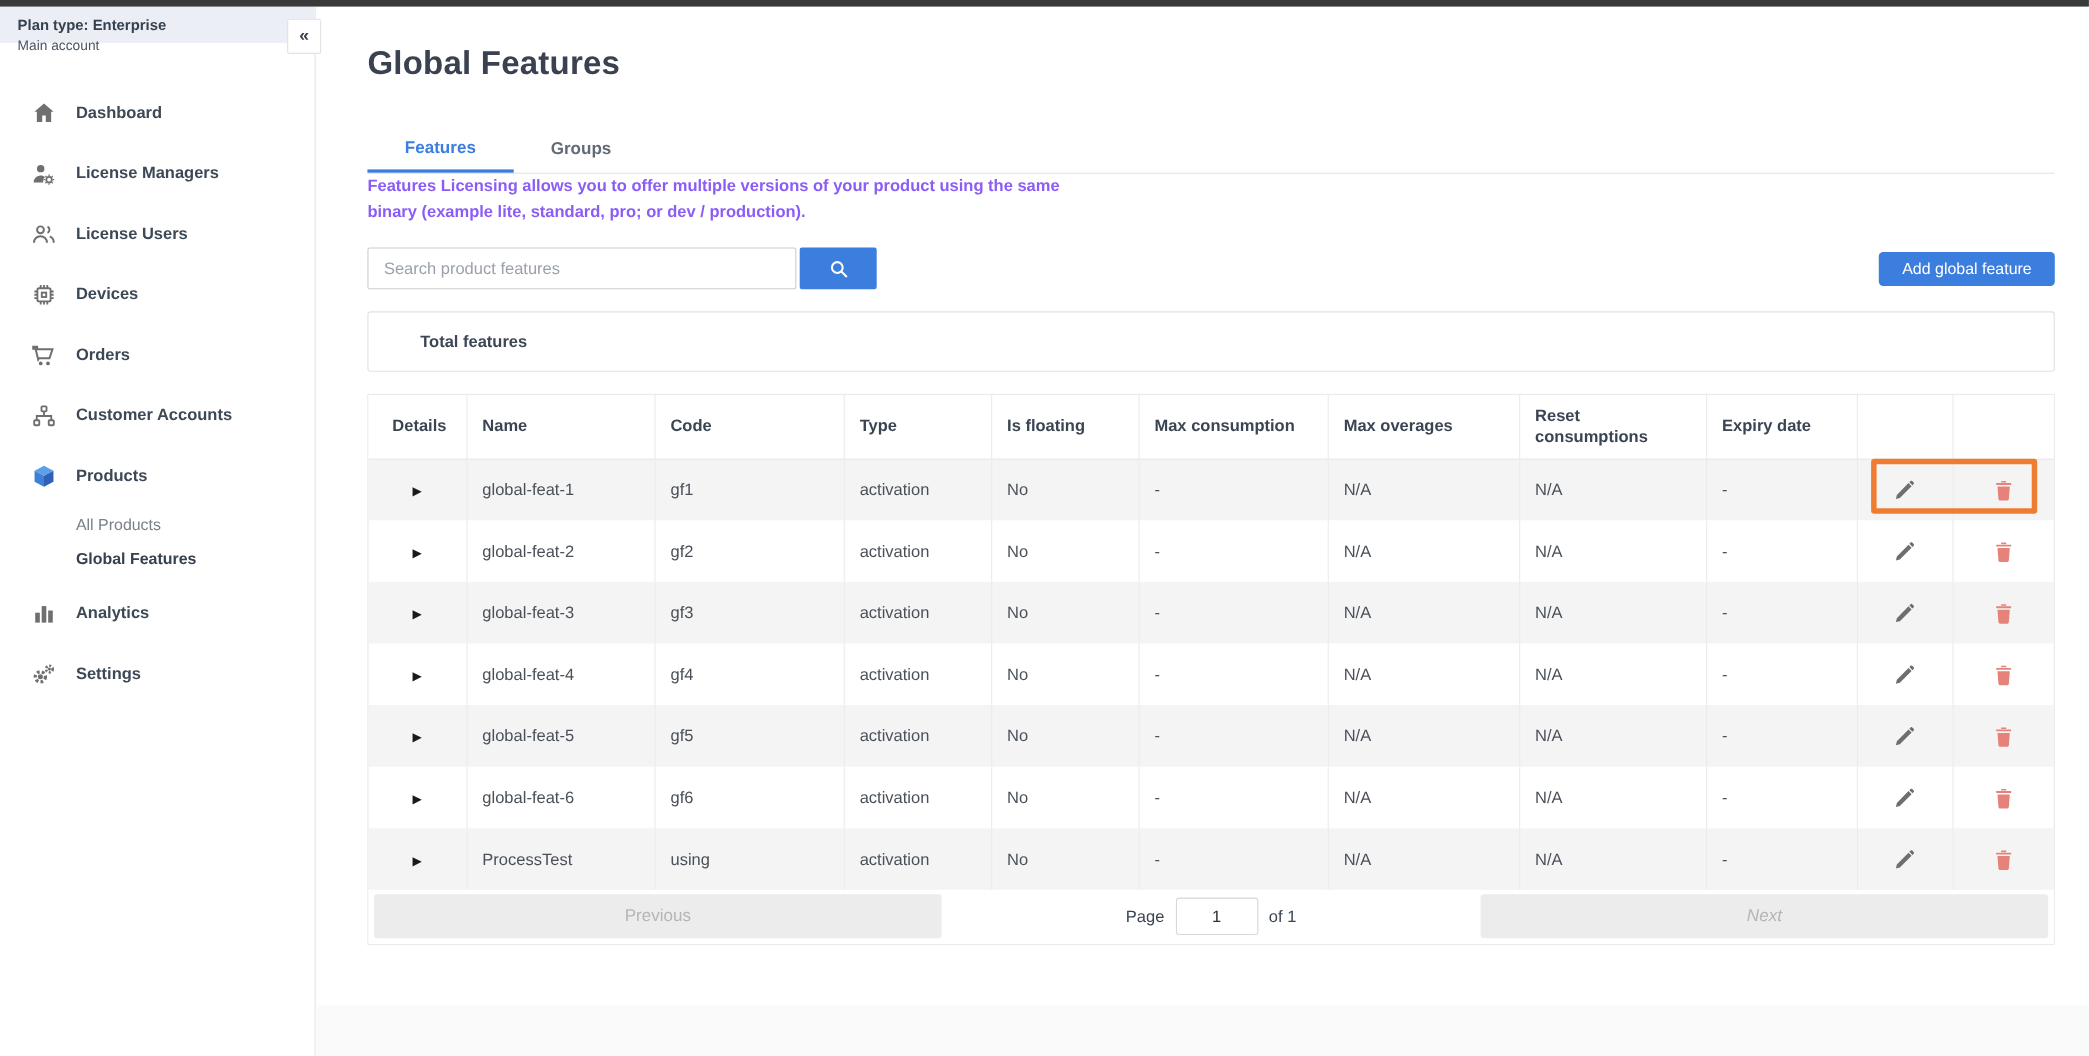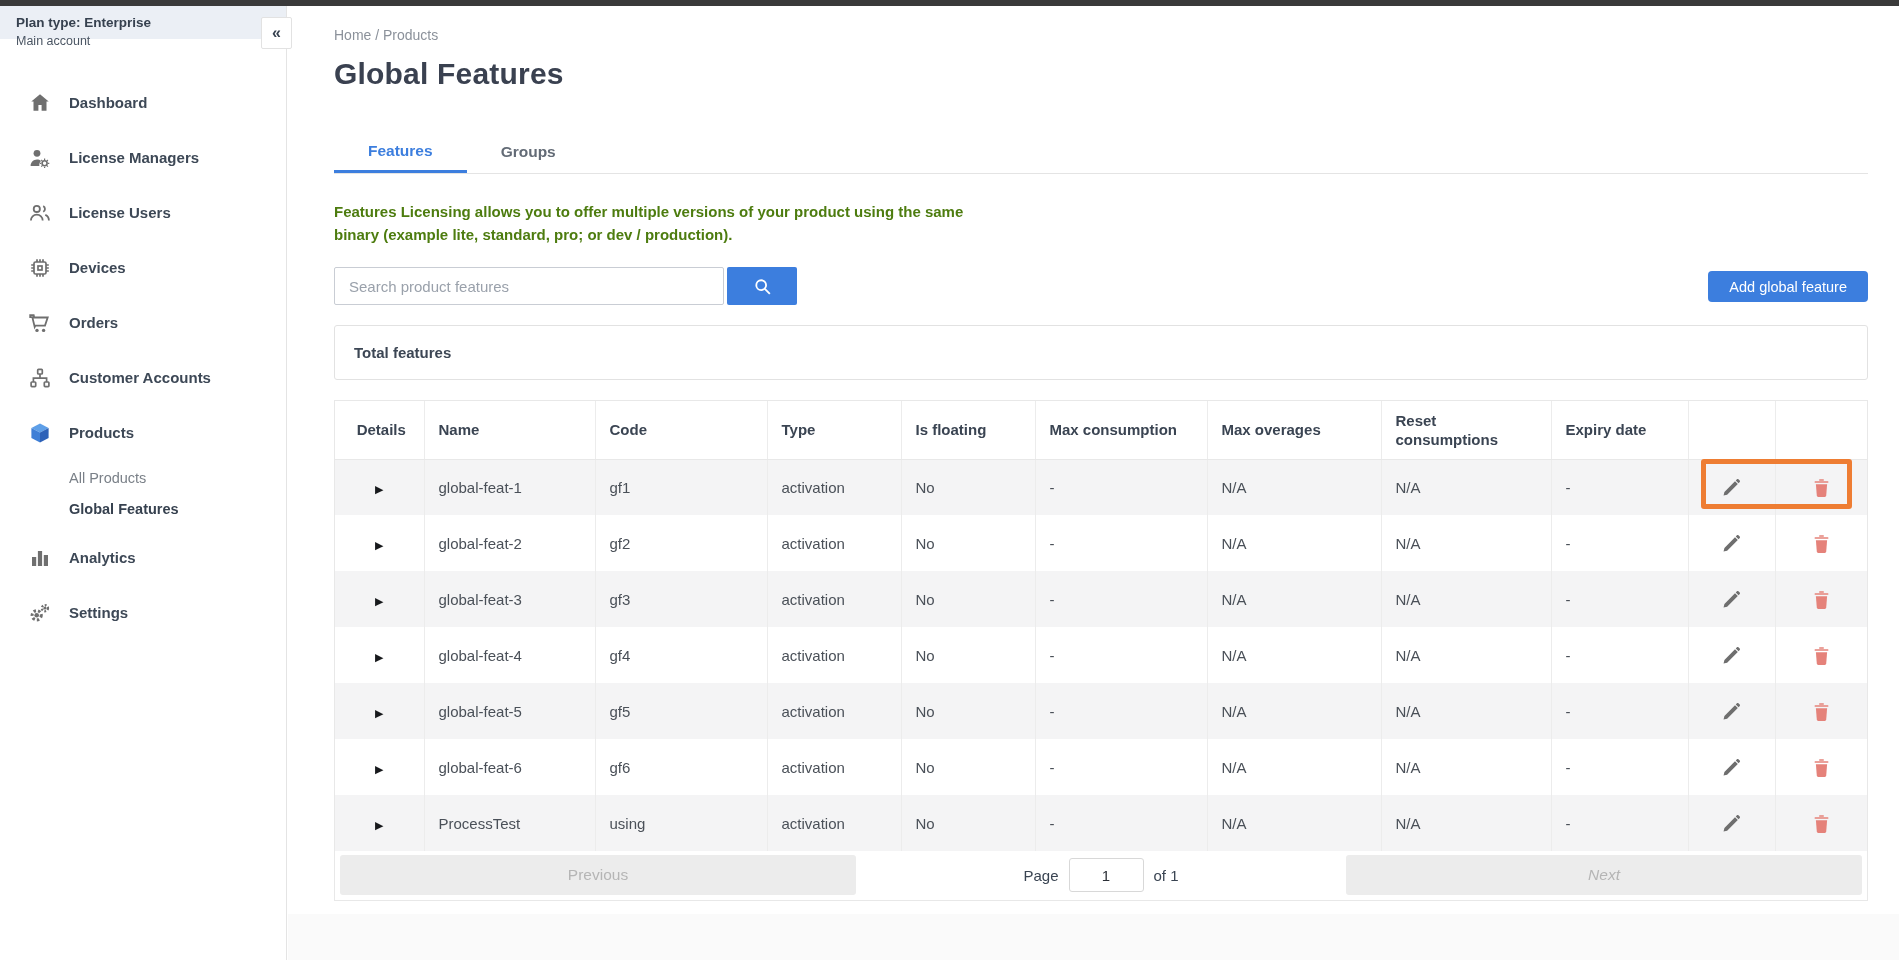--- a/index.html
+++ b/index.html
@@ -23,30 +23,30 @@
   
   .main { position:absolute; left:288px; top:6px; width:1611px; height:954px; background:#ffffff; }
   .content { padding:21px 31px 0 46px; }
   .breadcrumb { font-size:14px; color:#8b919a; }
   .page-title { margin-top:14px; font-size:30px; font-weight:700; color:#3a4150; letter-spacing:0.2px; }
 
   .tabs { margin-top:40px; display:flex; border-bottom:1px solid #e4e4e4; }
   .tab { padding:0 34px; height:42px; display:flex; align-items:center; font-size:15.5px; font-weight:700; color:#636b76; cursor:pointer; }
   .tab.active { color:#3c7ede; border-bottom:3px solid #3c7ede; }
 
-  .intro { margin-top:26px; font-size:15px; font-weight:700; color:#4d7c0f; line-height:23px; }
+  .intro { font-size:15px; font-weight:700; color:#8b5cf6; line-height:23px; }
 
   .search-row { margin-top:21px; display:flex; align-items:center; position:relative; height:38px; }
   .search-input { width:390px; height:38px; border:1px solid #c9cdd4; border-radius:2px; padding:0 14px; font-size:15px; color:#333; outline:none; font-family:inherit; }
   .search-input::placeholder { color:#9aa1ab; }
   .search-btn { width:70px; height:38px; margin-left:3px; background:#3c7ede; border:none; border-radius:2px; display:flex; align-items:center; justify-content:center; cursor:pointer; }
   .add-btn { position:absolute; right:0; top:4px; height:31px; padding:0 21px; background:#3c7ede; color:#fff; border:none; border-radius:4px; font-size:14.5px; font-family:inherit; cursor:pointer; }
 
   .total-box { margin-top:20px; height:55px; border:1px solid #e2e2e2; border-radius:3px; background:#fff; display:flex; align-items:center; padding-left:19px; }
-  .total-label { font-size:15px; font-weight:700; color:#3c4654; }
+  .total-label { font-size:15px; font-weight:700; color:#3c4654;margin-left:28px; }
 
   
   .table-wrap { margin-top:20px; width:1534px; border:1px solid #e8e8e8; position:relative; background:#fff; }
   table { border-collapse:collapse; table-layout:fixed; width:1532px; }
   thead th { height:58px; background:#fff; border-right:1px solid #ececec; border-bottom:1px solid #e8e8e8; font-size:15px; font-weight:700; color:#3a4452; text-align:left; padding:0 10px 0 14px; line-height:19px; }
   thead th:last-child { border-right:none; }
   thead th.center { text-align:center; }
   tbody td { height:56px; border-right:1px solid #ececec; font-size:15px; color:#4a5058; padding:0 10px 0 14px; }
   tbody td:last-child { border-right:none; }
   tbody tr.odd { background:#f4f4f5; }
@@ -184,21 +184,20 @@
             <circle cx="16.9" cy="7.2" r="1.4" fill="#6f6f6f"></circle>
           </svg>
         </span>
         <span class="label">Settings</span>
       </div>
     </div>
 </div>
 
 <div class="main">
   <div class="content">
-    <div class="breadcrumb">Home / Products</div>
     <div class="page-title">Global Features</div>
 
     <div class="tabs">
       <div class="tab active">Features</div>
       <div class="tab">Groups</div>
     </div>
 
     <div class="intro">
       <span>Features Licensing allows you to offer multiple versions of your product using the same</span><br>
       <span>binary (example lite, standard, pro; or dev / production).</span>

